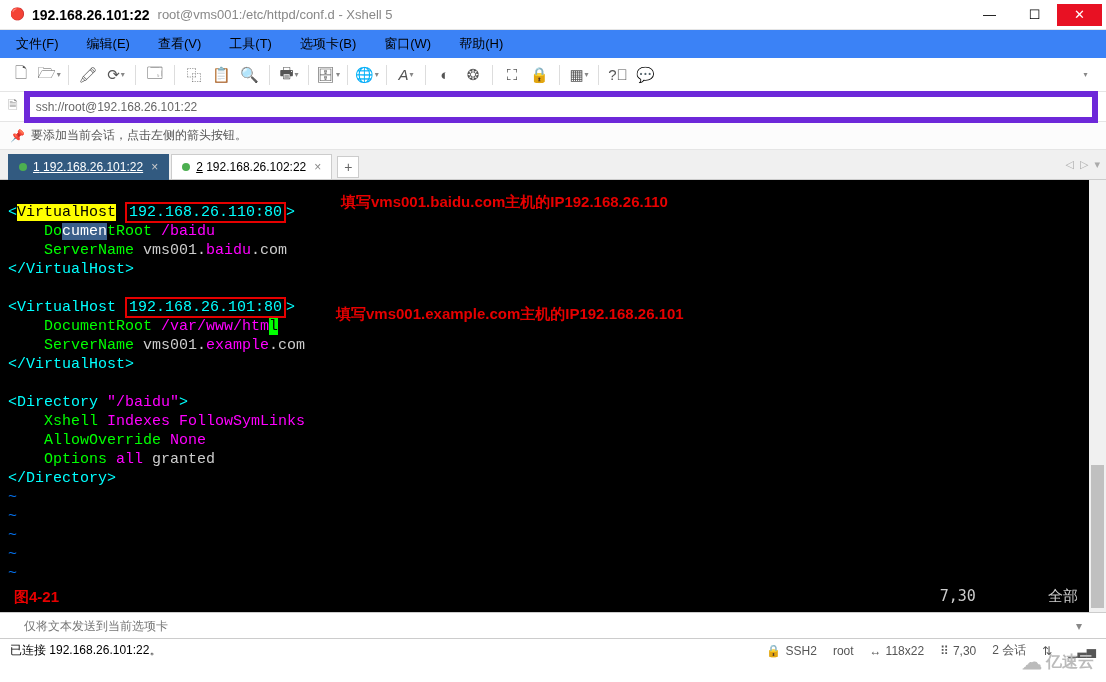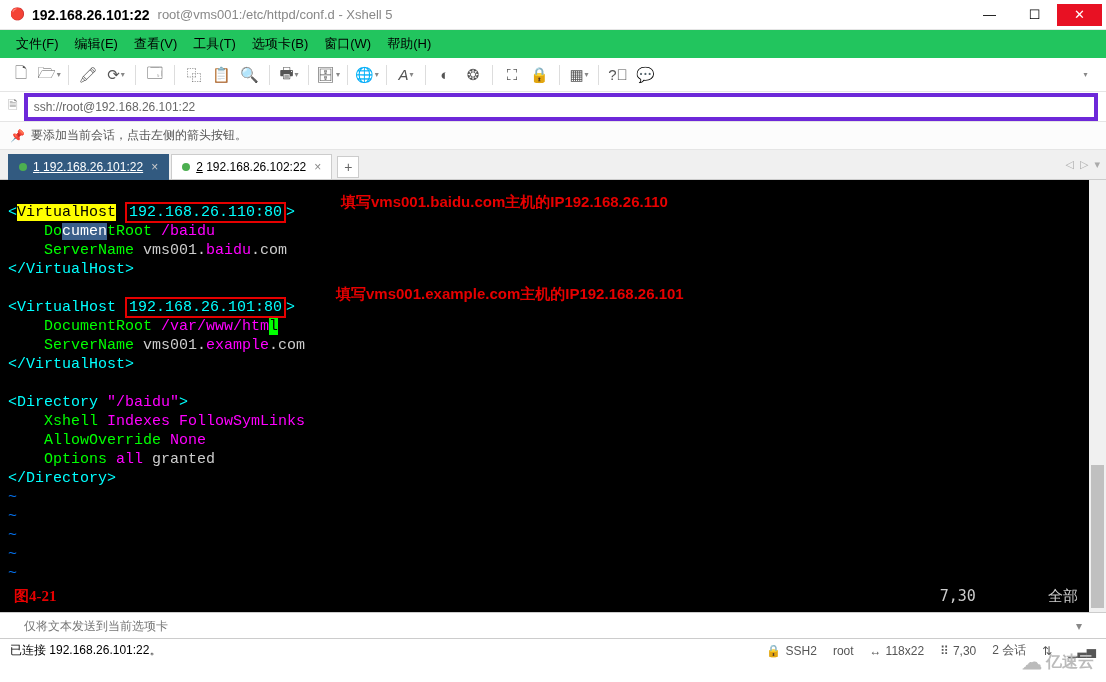--- a/index.html
+++ b/index.html
@@ -4,28 +4,28 @@
 <style>
 * { margin: 0; padding: 0; box-sizing: border-box; }
 body { font-family: "Microsoft YaHei", sans-serif; font-size: 12px; background: #fff; width: 1106px; height: 682px; overflow: hidden; position: relative; }
 .titlebar { height: 30px; background: #fff; display: flex; align-items: center; padding: 0 4px; border-bottom: 1px solid #e5e5e5; }
 .titlebar .icon { width: 16px; height: 16px; margin: 0 6px; }
 .titlebar .host { font-weight: bold; font-size: 14px; color: #000; margin-right: 8px; }
 .titlebar .path { color: #888; font-size: 13px; }
 .winbtns { margin-left: auto; display: flex; }
 .winbtn { width: 45px; height: 22px; display: flex; align-items: center; justify-content: center; font-size: 13px; cursor: pointer; }
 .winbtn.close { background: #e81123; color: #fff; }
-.menubar { height: 28px; display: flex; align-items: center; padding: 0 10px; gap: 4px; background: #22c55e; }
+.menubar { height: 28px; display: flex; align-items: center; padding: 0 10px; gap: 16px; background: #3b82f6; }
 .menubar .mitem { padding: 4px 6px; cursor: pointer; font-size: 13px; }
 .toolbar { height: 34px; display: flex; align-items: center; padding: 0 8px; gap: 2px; background: #fff; border-bottom: 1px solid #e5e5e5; }
 .tbtn { width: 26px; height: 26px; display: flex; align-items: center; justify-content: center; cursor: pointer; color: #555; font-size: 15px; }
 .tbtn.dd::after { content: "▾"; font-size: 8px; margin-left: 1px; color: #888; }
 .tsep { width: 1px; height: 20px; background: #ddd; margin: 0 4px; }
 .addrbar { height: 30px; display: flex; align-items: center; padding: 0 8px; background: #fff; border-bottom: 1px solid #e5e5e5; }
-.addrbar input { flex: 1; border: 4px solid #6d28d9; padding: 3px 6px; font-size: 12px; color: #666; background: #fff; }
+.addrbar input { flex: 1; border: 6px solid #6d28d9; padding: 3px 6px; font-size: 12px; color: #666; background: #fff; }
 .addricn { margin-right: 6px; color: #888; }
 .infobar { height: 28px; display: flex; align-items: center; padding: 0 10px; background: #fcfcfc; border-bottom: 1px solid #e5e5e5; color: #555; font-size: 12px; }
 .infobar .micn { margin-right: 6px; }
 .tabbar { height: 30px; display: flex; align-items: center; background: #f0f0f0; border-bottom: 1px solid #ccc; padding-left: 8px; }
 .tab { height: 26px; display: flex; align-items: center; padding: 0 10px; border: 1px solid #ccc; background: #fff; margin-right: 2px; font-size: 12px; cursor: pointer; margin-top: 4px; }
 .tab.active { background: #325a80; color: #fff; border-color: #325a80; }
 .tab.active .tablabel { text-decoration: underline; }
 .tab .dot { width: 8px; height: 8px; border-radius: 50%; background: #4caf50; margin-right: 6px; }
 .tab .x { margin-left: 8px; color: #888; font-size: 12px; cursor: pointer; }
 .tab.active .x { color: #ccc; }
@@ -37,21 +37,21 @@
 .hl-yellow { background: #ffff00; color: #000; }
 .hl-sel { background: #3a5f8a; color: #fff; }
 .c-cyan { color: #00ffff; }
 .c-mag { color: #ff00ff; }
 .c-green { color: #00ff00; }
 .redbox { border: 2px solid #e60000; padding: 0 2px; }
 .annot { position: absolute; color: #e60000; font-family: "Microsoft YaHei", sans-serif; font-weight: bold; font-size: 15px; white-space: normal; }
 .tilde { color: #0475f6; }
 .termstatus { position: absolute; right: 28px; bottom: 6px; color: #ccc; font-family: "Consolas", monospace; font-size: 15px; }
 .cursor { background: #00ff00; color: #000; }
-.fig { position: absolute; left: 14px; bottom: 6px; color: #e60000; font-weight: bold; font-family: Liberation Serif, serif; font-size: 15px; }
+.fig { position: absolute; left: 14px; bottom: 6px; color: #e60000; font-weight: bold; font-family: Liberation Sans, sans-serif; font-size: 15px; }
 .inputline { height: 26px; border-top: 1px solid #ccc; display: flex; align-items: center; padding: 0 24px; background: #fff; }
 .inputline input { border: none; flex: 1; font-size: 12px; color: #888; outline: none; }
 .statusbar { height: 24px; border-top: 1px solid #ccc; display: flex; align-items: center; padding: 0 10px; font-size: 12px; background: #fff; }
 .statusbar .seg { margin-left: 16px; color: #555; display: flex; align-items: center; gap: 4px; }
 .statusbar .left { flex: 1; }
 .watermark { position: absolute; right: 12px; bottom: 8px; font-size: 16px; color: #bbb; font-weight: bold; display: flex; align-items: center; gap: 4px; }
 .watermark .logo { font-size: 20px; }
 </style>
 </head>
 <body>
@@ -157,21 +157,21 @@
     <span class="c-green">Xshell</span> <span class="c-mag">Indexes FollowSymLinks</span>
     <span class="c-green">AllowOverride</span> <span class="c-mag">None</span>
     <span class="c-green">Options</span> <span class="c-mag">all</span> <span>granted</span>
 <span class="c-cyan">&lt;/</span><span class="c-cyan">Directory</span><span class="c-cyan">&gt;</span>
 <span class="tilde">~</span>
 <span class="tilde">~</span>
 <span class="tilde">~</span>
 <span class="tilde">~</span>
 <span class="tilde">~</span>
 <div class="annot" style="top:12px; left:341px">填写vms001.baidu.com主机的IP192.168.26.110</div>
-<div class="annot" style="top:104px; left:336px">填写vms001.example.com主机的IP192.168.26.101</div>
+<div class="annot" style="top:124px; left:336px">填写vms001.example.com主机的IP192.168.26.101</div>
 <div class="fig">图4-21</div>
 <div class="termstatus"><span>7,30</span>        <span>全部</span></div>
 <div class="scrollbar"><div class="thumb"></div></div>
 </div>
 
 <div class="inputline">
   <input placeholder="仅将文本发送到当前选项卡" style="">
   <span style="color:#888">▾</span>
 </div>
 

